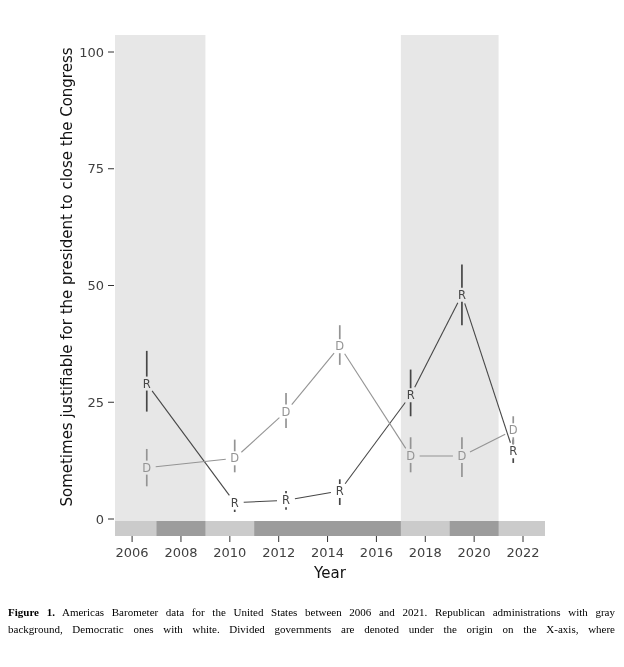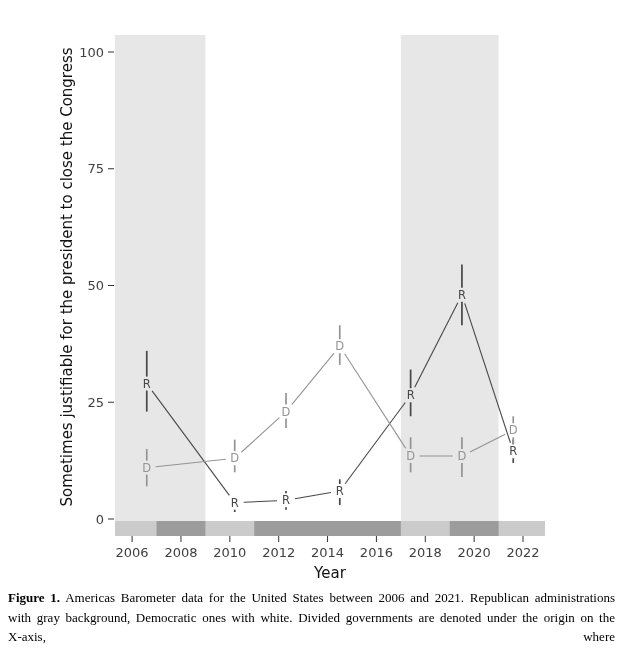--- a/index.html
+++ b/index.html
@@ -6,24 +6,24 @@
     margin: 0; padding: 0;
     width: 624px; height: 667px;
     background: #ffffff;
     overflow: hidden;
   }
   body { font-family: "DejaVu Sans", sans-serif; }
   #figure-wrap { width: 624px; height: 667px; background:#fff; }
   #chart-svg { display: block; font-family: "DejaVu Sans", sans-serif; }
   #caption {
     font-family: "Liberation Serif", serif;
-    font-size: 13px;
+    font-size: 11px;
     line-height: 1.5;
     color: #000;
-    margin: 0 9px 0 8px;
+    margin: 16px 9px 0 8px;
     text-align: justify;
     text-align-last: justify;
     word-spacing: 1.5px;
   }
   #caption b { font-weight: bold; }
 </style>
 </head>
 <body>
 
 <div id="figure-wrap">

